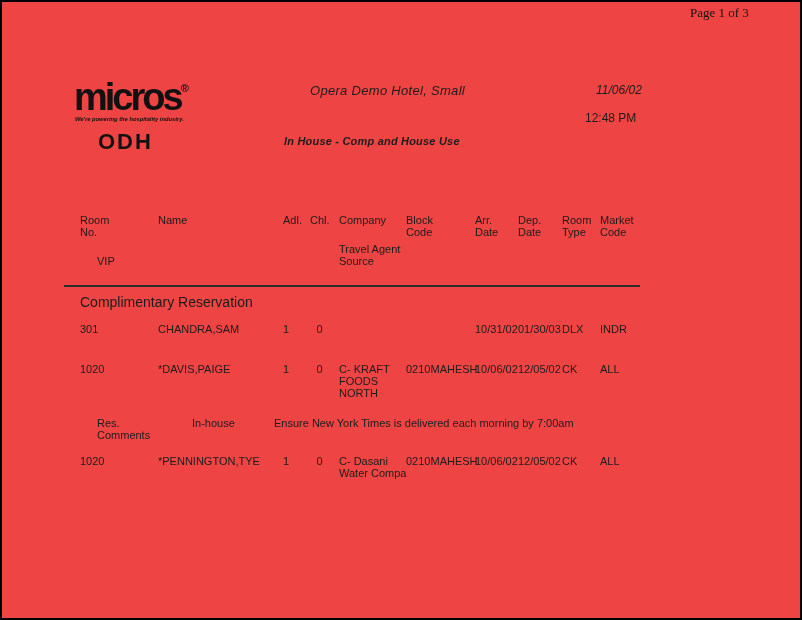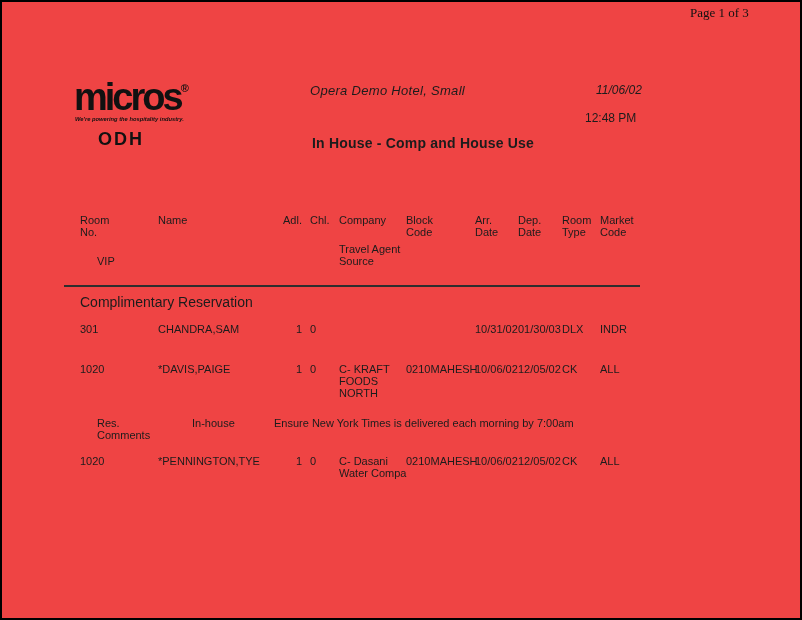--- a/index.html
+++ b/index.html
@@ -32,44 +32,44 @@
     vertical-align:18px;letter-spacing:0;
   }
   .tagline{
     left:73px;top:114px;width:96px;
     font-size:6px;font-style:italic;font-weight:bold;
     white-space:nowrap;letter-spacing:0;color:#111;
     transform:scaleX(.96);transform-origin:left;
   }
   .odh{
     left:96px;top:127px;
-    font-size:18px;font-weight:bold;letter-spacing:2px;color:#111;
+    font-size:22px;font-weight:bold;letter-spacing:2px;color:#111;
   }
   .hotel{
     left:308px;top:81px;
     font-size:13px;font-style:italic;letter-spacing:.3px;
   }
   .title{
     left:282px;top:133px;
-    font-size:14px;font-weight:bold;letter-spacing:.2px;margin-left:28px;
+    font-size:11px;font-style:italic;font-weight:bold;letter-spacing:.2px;
   }
   .rdate{left:594px;top:81px;font-size:12px;font-style:italic;}
   .rtime{left:583px;top:109px;font-size:12px;}
 
   
   .cell{
     position:absolute;top:0;
     font-size:11px;line-height:12px;
     white-space:pre-line;color:#1c1c1c;
   }
   .row{position:absolute;left:0;width:100%;height:0;}
   .c-room   {left:78px;}
   .c-name   {left:156px;}
-  .c-adl    {left:281px;width:19px;text-align:right;}
-  .c-chl    {left:308px;width:19px;text-align:left;}
+  .c-adl    {left:281px;width:19px;text-align:left;}
+  .c-chl    {left:308px;width:19px;text-align:center;}
   .c-company{left:337px;width:70px;}
   .c-block  {left:404px;}
   .c-arr    {left:473px;}
   .c-dep    {left:516px;}
   .c-rtype  {left:560px;}
   .c-market {left:598px;}
   .c-vip    {left:95px;}
   .hrule{
     left:62px;top:283px;width:576px;height:2px;
     background:#2e2e2e;

